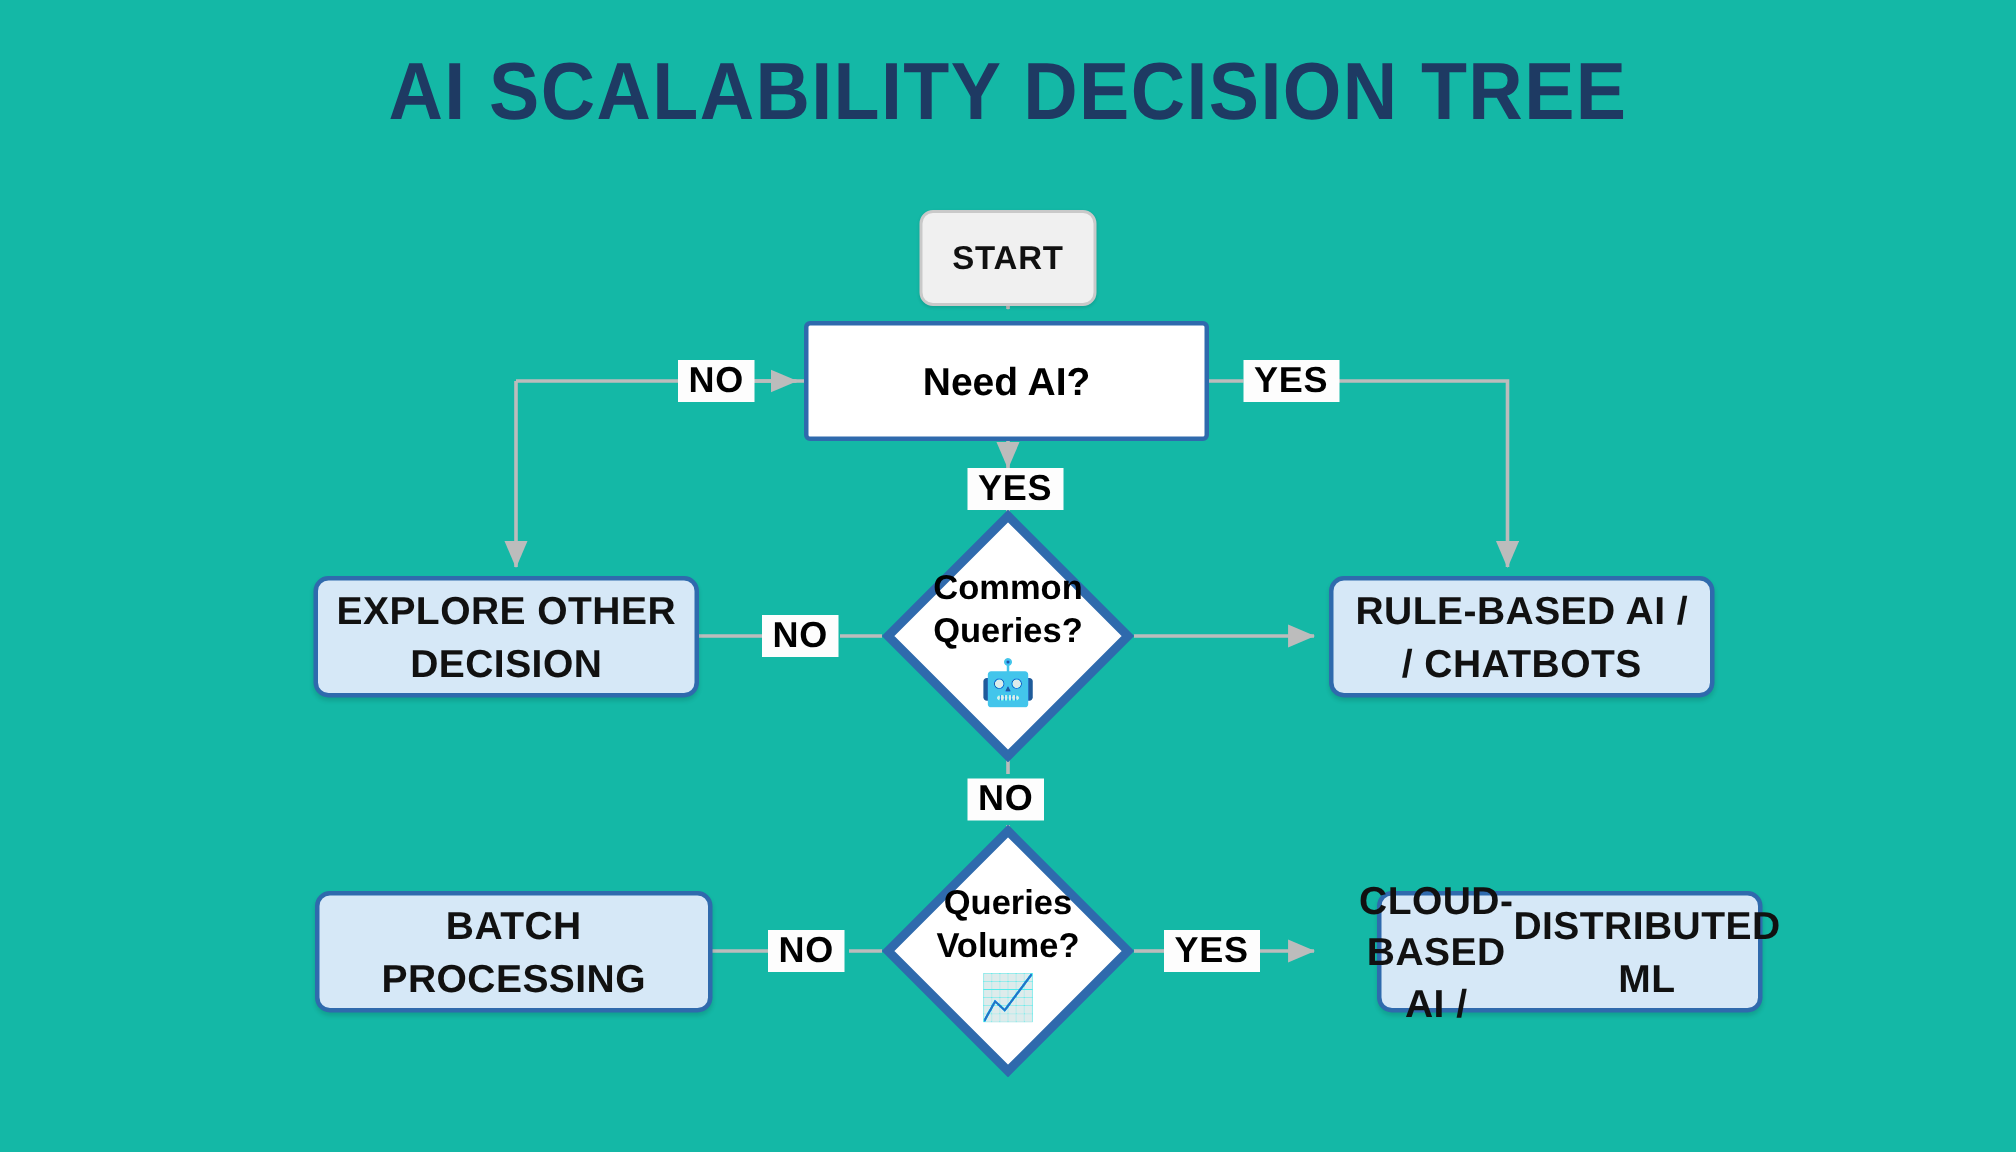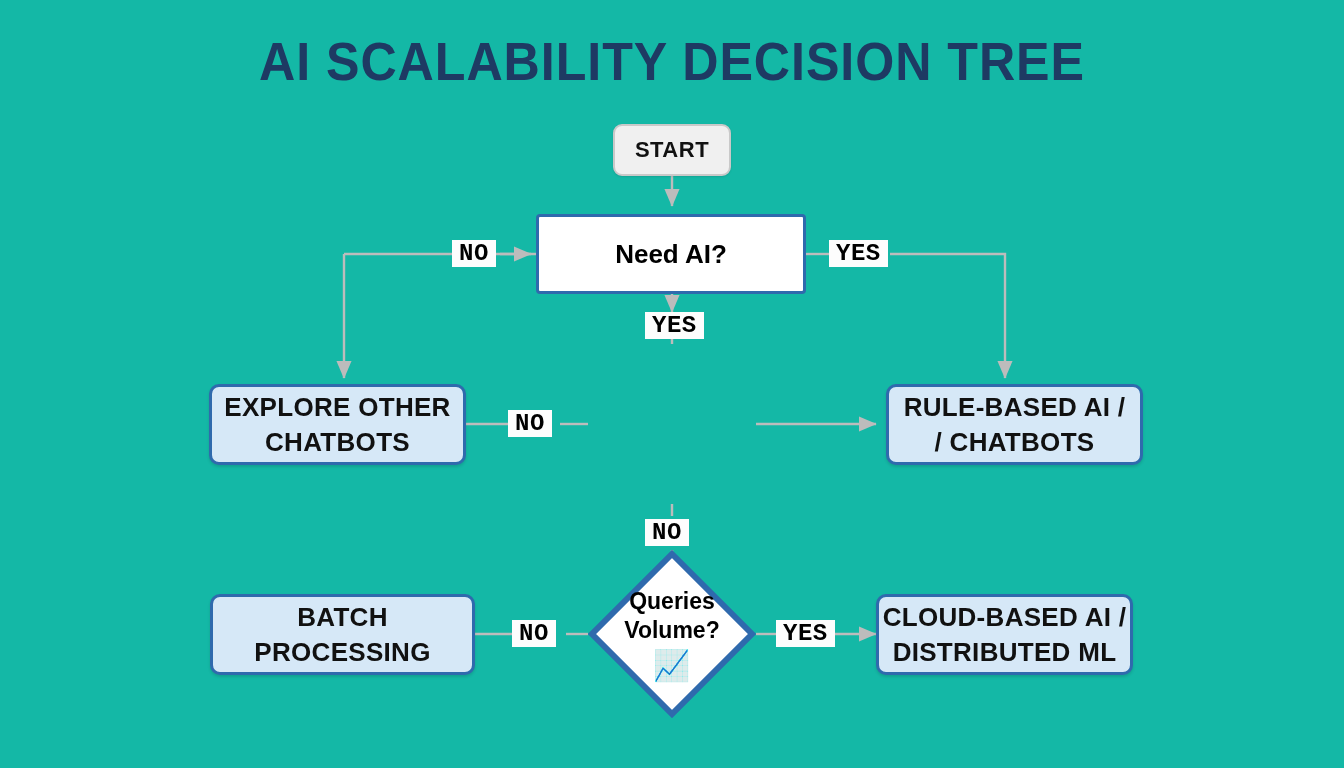--- a/index.html
+++ b/index.html
@@ -117,21 +117,20 @@
   
   .edge-label {
     position: absolute;
     color: #000000;
     font-size: 24px;
     font-weight: bold;
     letter-spacing: 0.5px;
     background: #fdfdfd;
     padding: 0 7px;
     white-space: nowrap;
-    font-family: Liberation Mono, monospace;
   }
 
   
   #connectors {
     position: absolute;
     left: 0;
     top: 0;
     width: 1344px;
     height: 768px;
     pointer-events: none;
@@ -174,39 +173,49 @@
     <path class="conn" d="M672,504 L672,516"></path>
     <path class="conn" d="M672,550 L672,558"></path>
 
     <path class="conn" d="M588,634 L566,634"></path>
     <path class="conn" d="M512,634 L466,634"></path>
 
     <path class="conn" d="M756,634 L776,634"></path>
     <path class="conn" d="M826,634 L876,634" marker-end="url(#arrow)"></path>
   </svg>
 
-  <div class="node start-box" style="left:613px; top:124px; width:118px; height:52px;">
+  <div class="node start-box" style="left:613px; top:140px; width:118px; height:64px;">
     <span>START</span>
   </div>
 
   <div class="node decision-rect" style="left:536px; top:214px; width:270px; height:80px;">
     <span>Need AI?</span>
   </div>
 
   <div class="edge-label" style="left:452px; top:240px;">NO</div>
 
   <div class="edge-label" style="left:829px; top:240px;">YES</div>
 
   <div class="edge-label" style="left:645px; top:312px;">YES</div>
 
   <div class="node outcome-box" style="left:209px; top:384px; width:257px; height:81px; flex-direction:column;">
     <span>EXPLORE OTHER</span>
-    <span>CHATBOTS</span>
-  </div>
-
+    <span>DECISION</span>
+  </div>
+
+  <div class="diamond-wrap" style="left:588px; top:340px; width:168px; height:168px;">
+    <svg class="diamond-shape" viewBox="0 0 168 168">
+      <polygon points="84,4 164,84 84,164 4,84" fill="#ffffff" stroke="#2f6aad" stroke-width="6"></polygon>
+    </svg>
+    <div class="diamond-label">
+      <span class="diamond-text">Common</span>
+      <span class="diamond-text">Queries?</span>
+      <span class="diamond-emoji">🤖</span>
+    </div>
+  </div>
 
   <div class="edge-label" style="left:508px; top:410px;">NO</div>
 
   <div class="node outcome-box" style="left:876px; top:384px; width:257px; height:81px; flex-direction:column;margin-left:10px;">
     <span>RULE-BASED AI /</span>
     <span>/ CHATBOTS</span>
   </div>
 
   <div class="edge-label" style="left:645px; top:519px;">NO</div>
 
@@ -222,18 +231,18 @@
       <span class="diamond-text">Queries</span>
       <span class="diamond-text">Volume?</span>
       <span class="diamond-emoji">📈</span>
     </div>
   </div>
 
   <div class="edge-label" style="left:512px; top:620px;">NO</div>
 
   <div class="edge-label" style="left:776px; top:620px;">YES</div>
 
-  <div class="node outcome-box" style="left:876px; top:594px; width:257px; height:81px; flex-direction:column;">
+  <div class="node outcome-box" style="left:918px; top:594px; width:257px; height:81px; flex-direction:row;">
     <span>CLOUD-BASED AI /</span>
     <span>DISTRIBUTED ML</span>
   </div>
 
 </div>
 
 </body></html>

